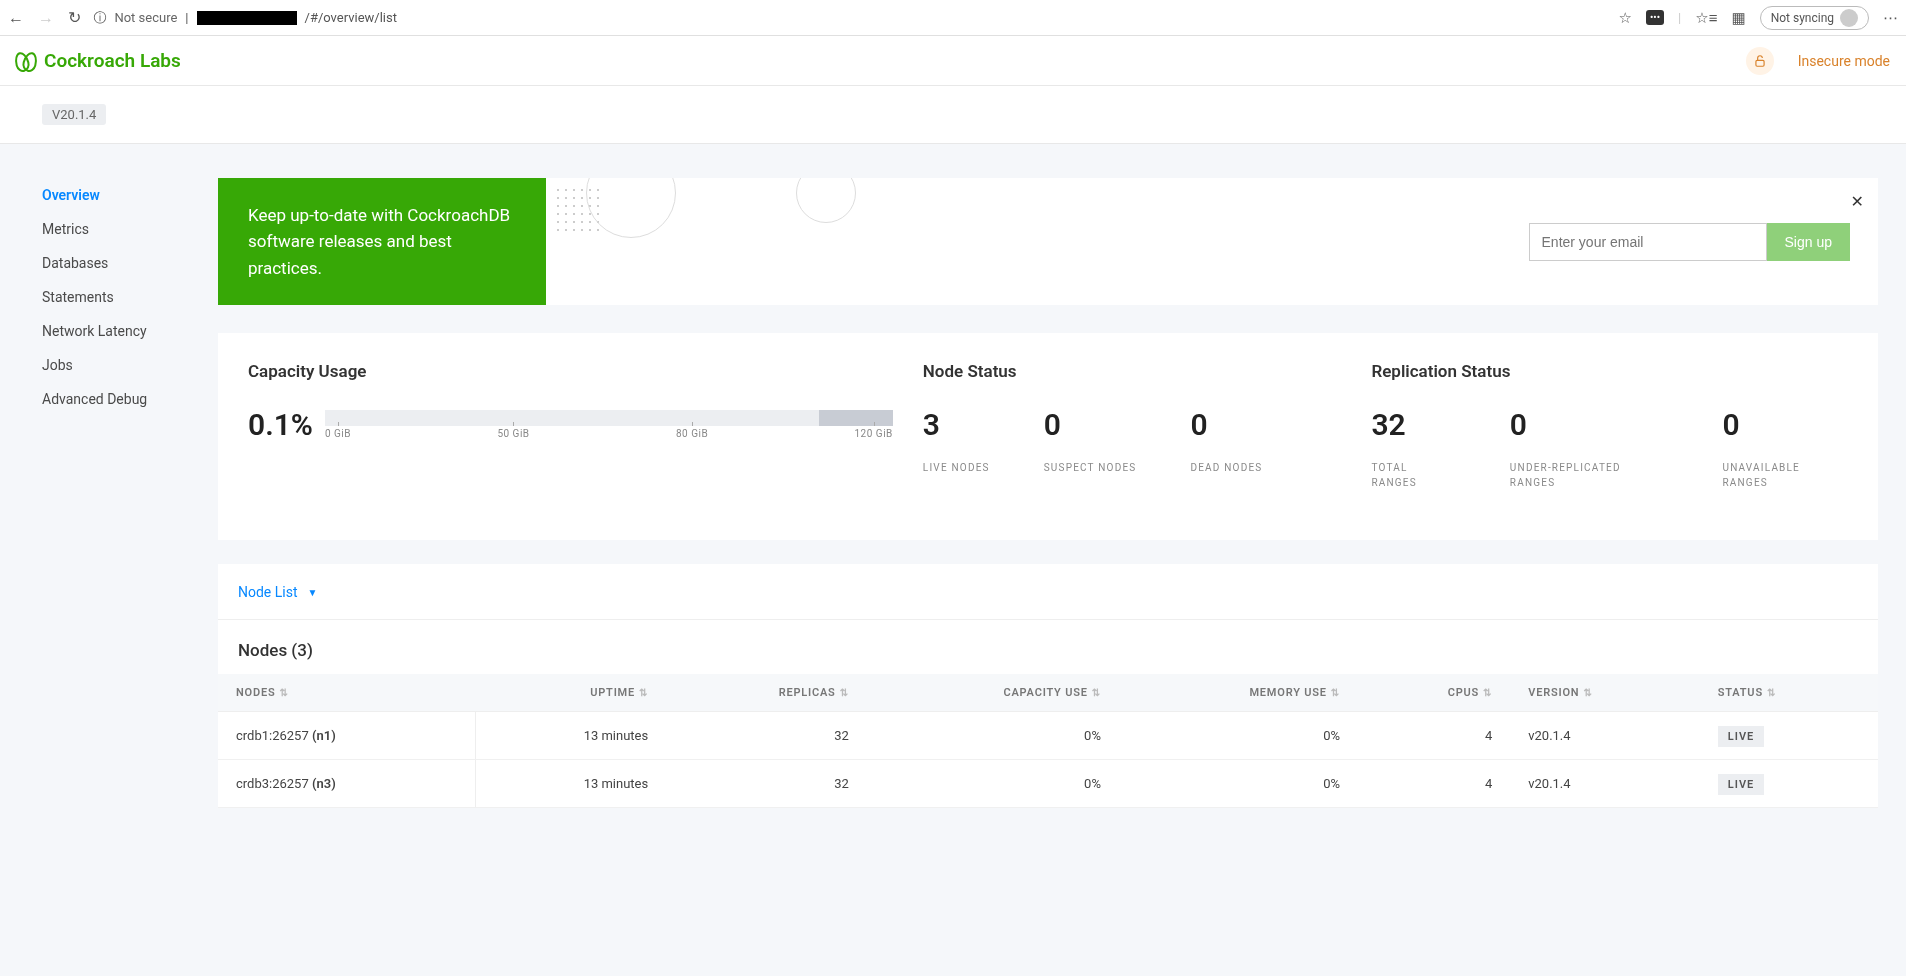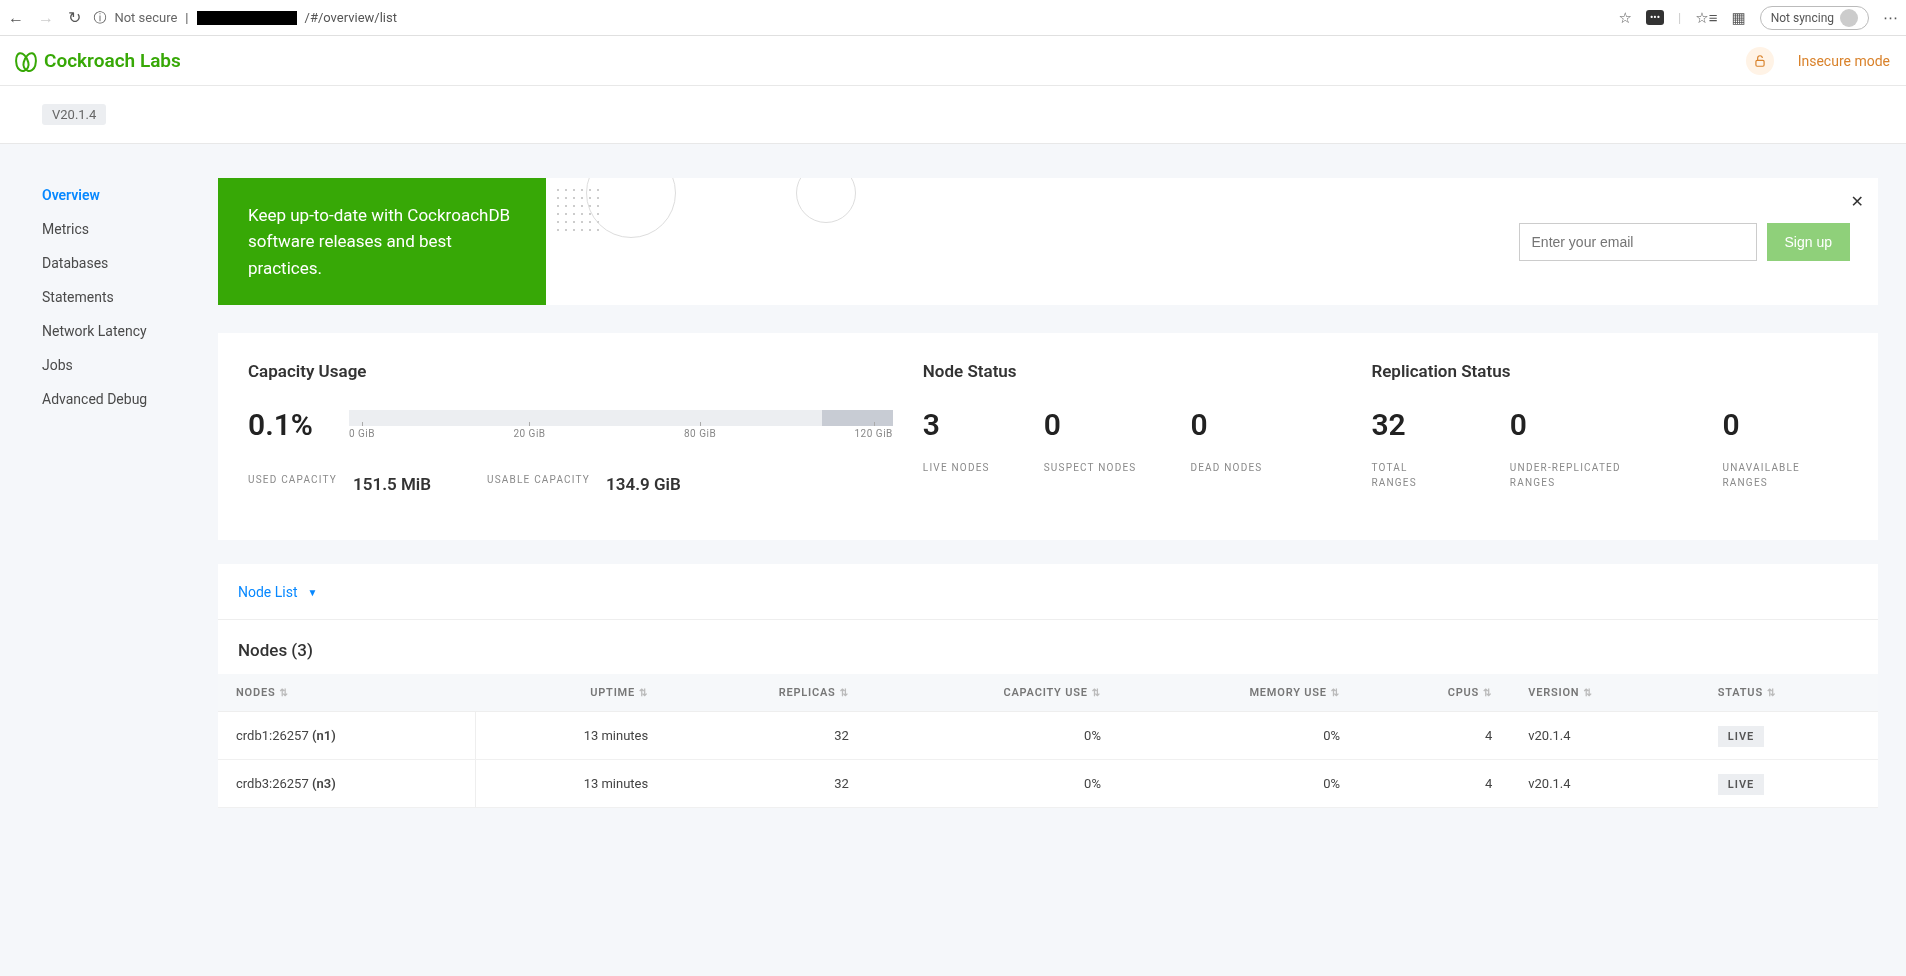--- a/index.html
+++ b/index.html
@@ -38,34 +38,34 @@
 .sidebar { width: 218px; padding: 34px 0 0 42px; }
 .sidebar-item { display: block; padding: 9px 0; font-size: 14px; color: #4a4a4a; text-decoration: none; cursor: pointer; }
 .sidebar-item.active { color: #0788ff; font-weight: 600; }
 
 .content { flex: 1; padding: 34px 28px 40px 0; }
 
 
 .banner { background: #fff; display: flex; align-items: stretch; position: relative; margin-bottom: 28px; }
 .banner-green { background: #37a806; color: #fff; padding: 24px 30px; width: 328px; font-size: 17px; line-height: 1.55; }
 .banner-mid { flex: 1; position: relative; overflow: hidden; }
-.banner-right { display: flex; align-items: center; gap: 10px; padding: 0 28px 0 18px; }
+.banner-right { display: flex; align-items: center; padding: 0 28px 0 18px; }
 .banner-right input { width: 238px; height: 38px; border: 1px solid #ccc; padding: 0 12px; font-size: 14px; }
 .banner-right button { height: 38px; padding: 0 18px; background: #8fd07a; color: #fff; border: none; font-size: 14px; cursor: pointer; }
 .banner-close { position: absolute; top: 14px; right: 14px; cursor: pointer; font-size: 16px; color: #333; }
 .banner-bg-circle { position: absolute; border: 1px solid #ddd; border-radius: 50%; }
 .banner-bg-circle.c1 { width: 90px; height: 90px; left: 40px; top: -30px; }
 .banner-bg-circle.c2 { width: 60px; height: 60px; left: 250px; top: -15px; }
 .banner-bg-dots { position: absolute; left: 8px; top: 8px; width: 50px; height: 50px; background-image: radial-gradient(#ccc 1px, transparent 1px); background-size: 8px 8px; }
 
 
 .summary { background: #fff; display: flex; padding: 28px 30px 34px; margin-bottom: 24px; }
 .summary-col { flex: 1; }
 .summary-col h2 { font-size: 17px; font-weight: 600; color: #333; margin-bottom: 26px; }
-.summary-top-row { display: flex; align-items: center; gap: 36px; margin-bottom: 30px; }
+.summary-top-row { display: flex; align-items: center; gap: 12px; margin-bottom: 30px; }
 .big-num { font-size: 30px; font-weight: 600; color: #222; }
 .capacity-bar-wrap { flex: 1; }
 .capacity-bar { height: 16px; background: #eceef1; position: relative; }
 .capacity-bar .fill { position: absolute; right: 0; top: 0; height: 100%; width: 13%; background: #c8ccd4; }
 .capacity-ticks { display: flex; justify-content: space-between; margin-top: 2px; }
 .capacity-ticks span { position: relative; font-size: 10px; color: #888; letter-spacing: 0.5px; }
 .capacity-ticks span::before { content: ''; position: absolute; top: -6px; left: 50%; width: 1px; height: 4px; background: #aaa; }
 .sub-stats { display: flex; gap: 36px; }
 .sub-stat-label { font-size: 10px; letter-spacing: 1.2px; color: #8a8a8a; line-height: 1.5; }
 .sub-stat-value { font-size: 17px; font-weight: 600; color: #333; margin-top: 2px; }
@@ -170,35 +170,25 @@
       <div class="summary-col" style="flex:1.15;">
         <h2>Capacity Usage</h2>
         <div class="summary-top-row">
           <div class="big-num">0.1%</div>
           <div class="capacity-bar-wrap">
             <div class="capacity-bar">
                 <div class="fill"></div>
               </div>
             <div class="capacity-ticks" id="cap-ticks">
                 <span>0 GiB</span>
-                <span>20 GiB</span>
+                <span>50 GiB</span>
                 <span>80 GiB</span>
                 <span>120 GiB</span>
               </div>
           </div>
-        </div>
-        <div class="sub-stats">
-          <div>
-            <div class="sub-stat-label"><span>USED CAPACITY</span></div>
-          </div>
-          <div class="sub-stat-value" style="margin-left:-20px; align-self:flex-end;">151.5 MiB</div>
-          <div style="margin-left:20px;">
-            <div class="sub-stat-label"><span>USABLE CAPACITY</span></div>
-          </div>
-          <div class="sub-stat-value" style="margin-left:-20px; align-self:flex-end;">134.9 GiB</div>
         </div>
       </div>
 
       <div class="summary-col" style="flex:0.8; padding-left:30px;">
         <h2>Node Status</h2>
         <div class="node-status-row">
           <div>
             <div class="node-stat-num">3</div>
             <div class="node-stat-lbl">LIVE NODES</div>
           </div>

